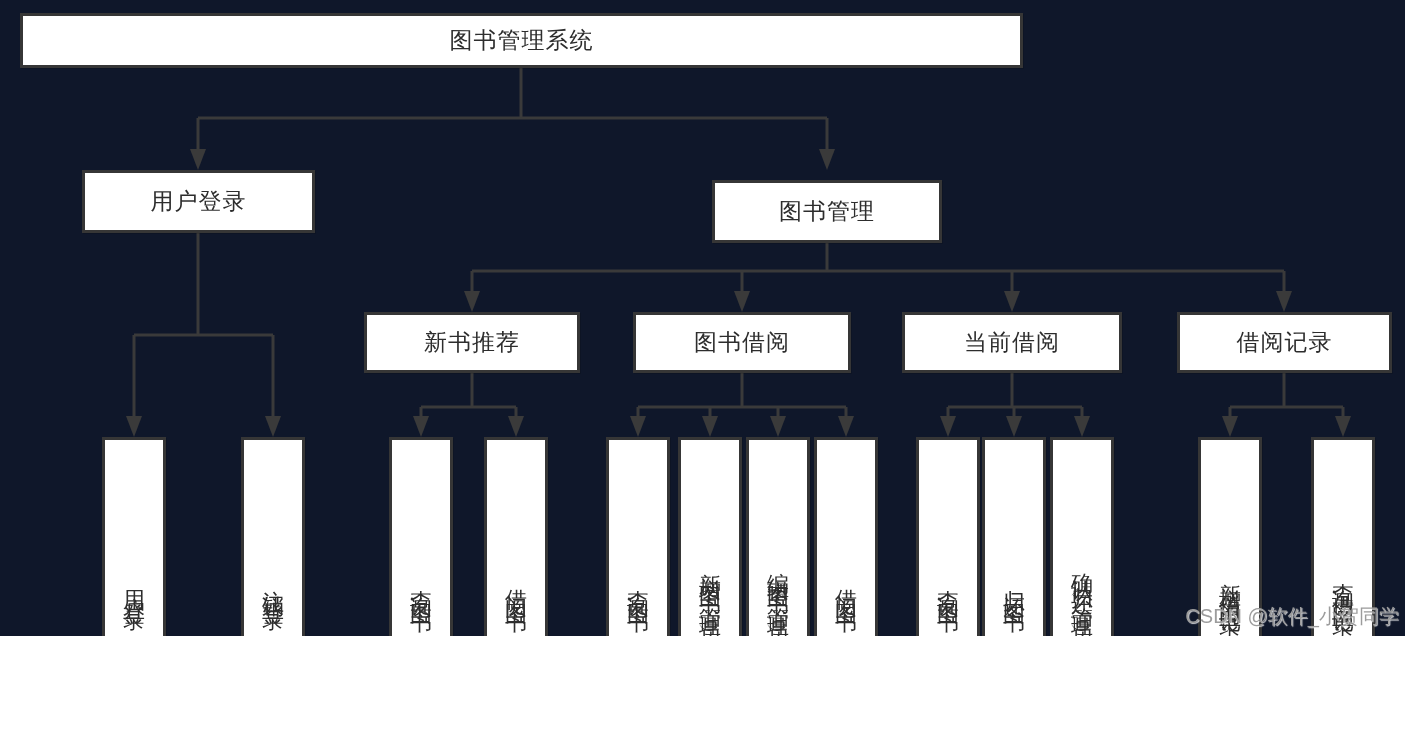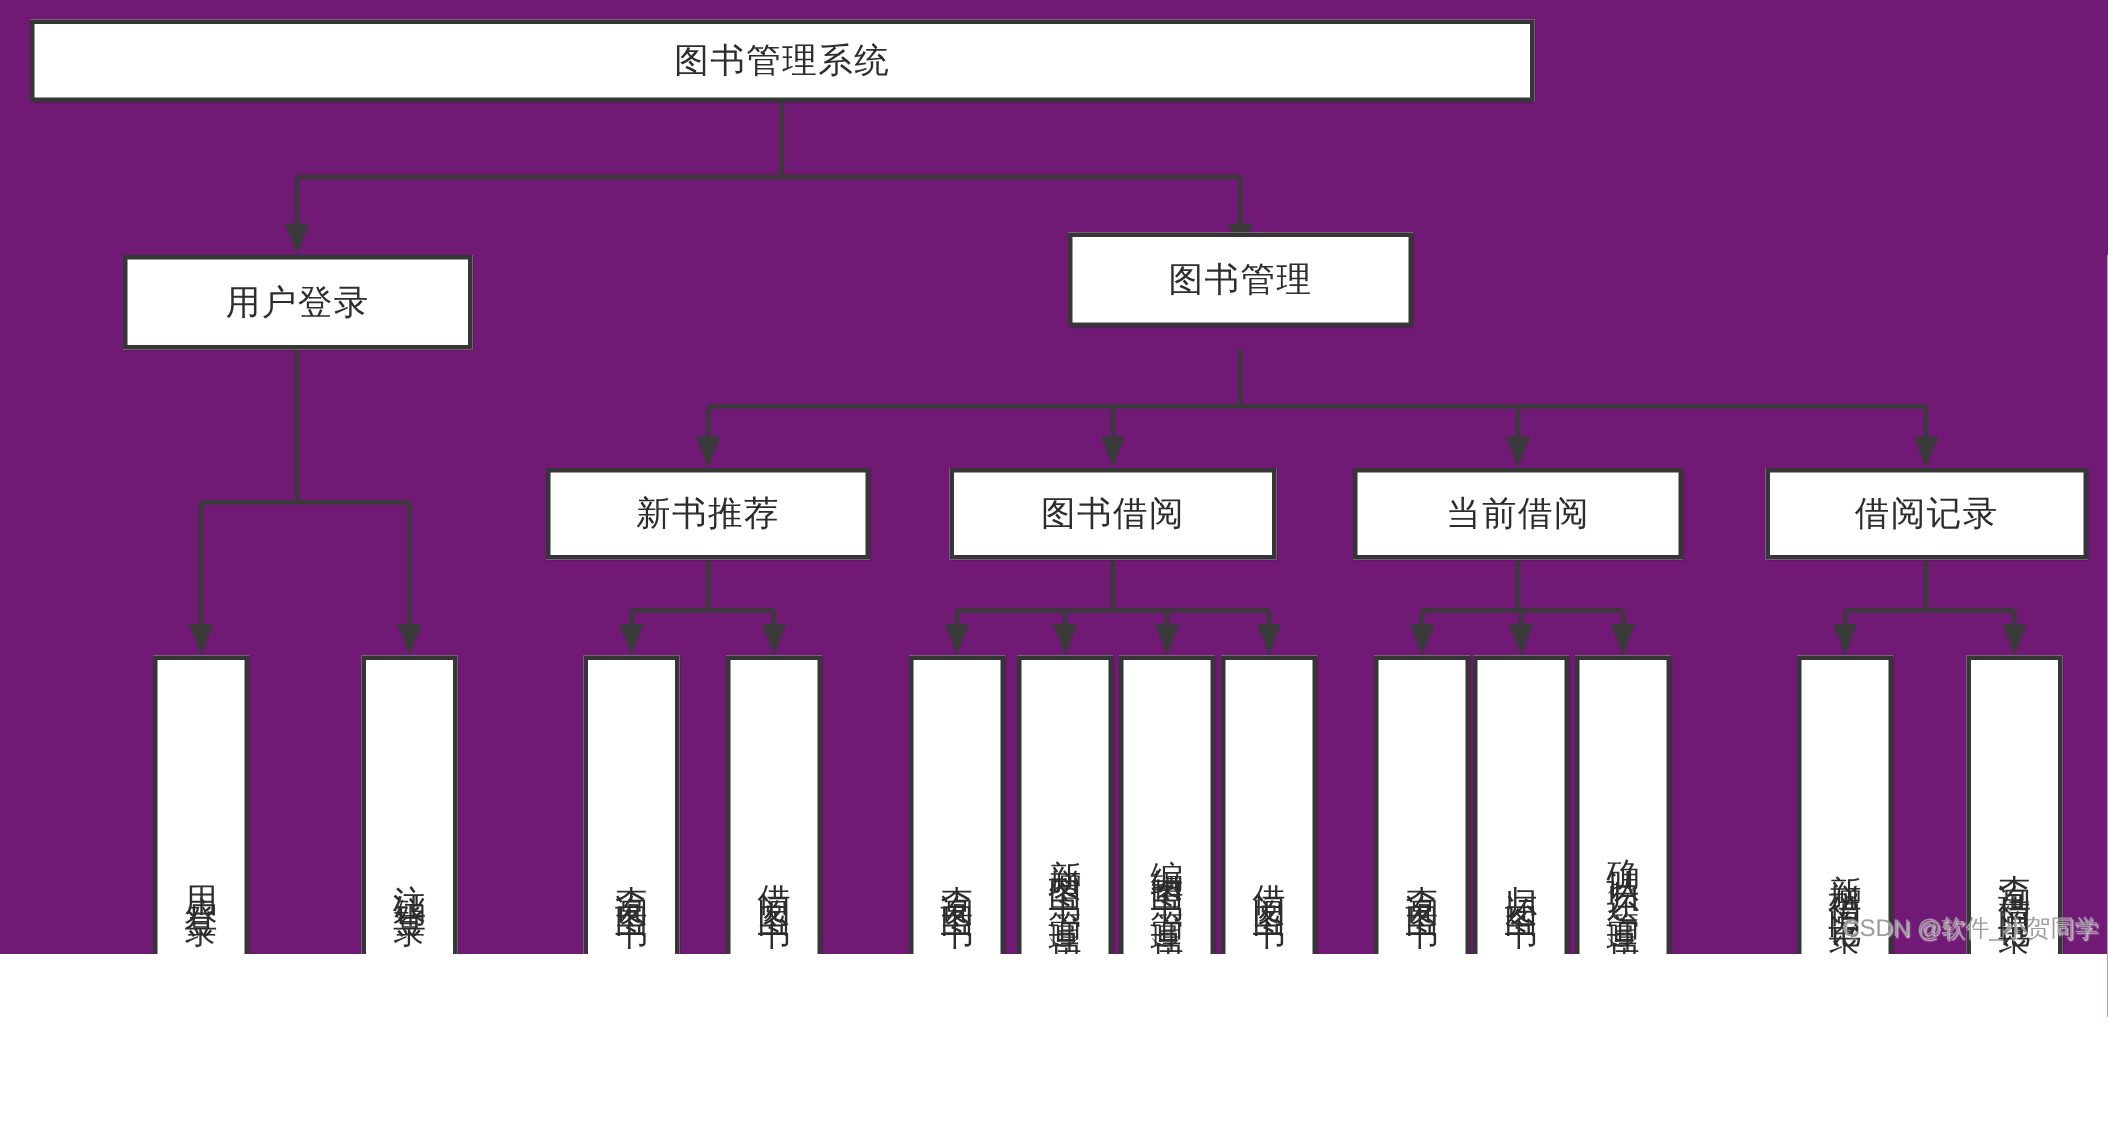--- a/index.html
+++ b/index.html
@@ -1,20 +1,20 @@
 <!DOCTYPE html>
 <html><head>
 <meta charset="utf-8">
 <style>
   html, body { margin: 0; padding: 0; background: #ffffff; }
   .canvas {
     position: relative;
     width: 1405px;
     height: 636px;
-    background: #701a75;
+    background: #0f172a;
     font-family: "Liberation Sans", "DejaVu Sans", sans-serif;
     overflow: hidden;
   }
   svg.wires {
     position: absolute;
     left: 0; top: 0;
     width: 1405px; height: 747px;
     pointer-events: none;
   }
   .box {
@@ -39,21 +39,21 @@
   .leaf span {
     writing-mode: vertical-rl;
     text-orientation: mixed;
     letter-spacing: 7px;
     line-height: 1;
     white-space: nowrap;
   }
   
   .n-root { left: 20px;   top: 13px;  width: 1003px; height: 55px; }
   .n-l2a  { left: 82px;   top: 170px; width: 233px;  height: 63px; }
-  .n-l2b  { left: 712px;  top: 155px; width: 230px;  height: 63px; }
+  .n-l2b  { left: 712px;  top: 180px; width: 230px;  height: 63px; }
   .n-l31  { left: 364px;  top: 312px; width: 216px;  height: 61px; text-align: right; }
   .n-l32  { left: 633px;  top: 312px; width: 218px;  height: 61px; }
   .n-l33  { left: 902px;  top: 312px; width: 220px;  height: 61px; }
   .n-l34  { left: 1177px; top: 312px; width: 215px;  height: 61px; }
   
   .lf-a1 { left: 102px; }
   .lf-a2 { left: 241px; }
   .lf-b1 { left: 389px; }
   .lf-b2 { left: 484px; }
   .lf-c1 { left: 606px; }
@@ -62,21 +62,21 @@
   .lf-c4 { left: 814px; }
   .lf-d1 { left: 916px; }
   .lf-d2 { left: 982px; }
   .lf-d3 { left: 1050px; }
   .lf-e1 { left: 1198px; }
   .lf-e2 { left: 1311px; }
   .watermark {
     position: absolute;
     right: 6px;
     bottom: 6px;
-    font-size: 16px;
+    font-size: 20px;
     color: #9c9c9c;
     white-space: nowrap;
     z-index: 5;
     text-shadow: 1px 1px 1px rgba(255,255,255,0.8);
   }
 </style>
 </head>
 <body>
 
 <div class="canvas">

